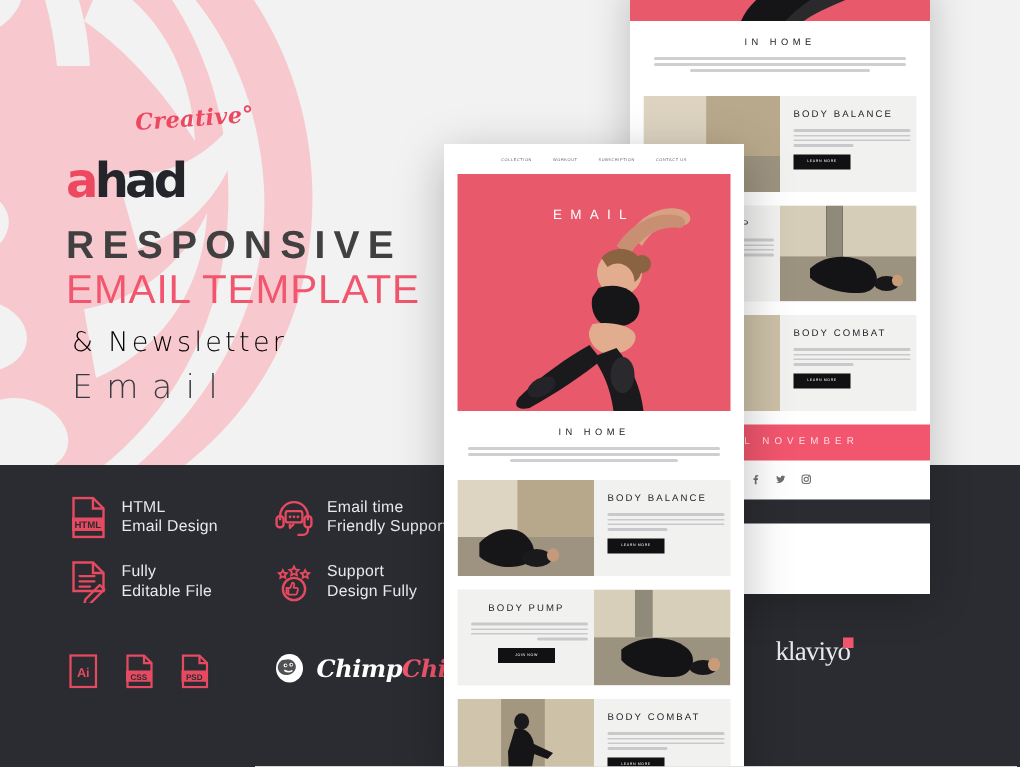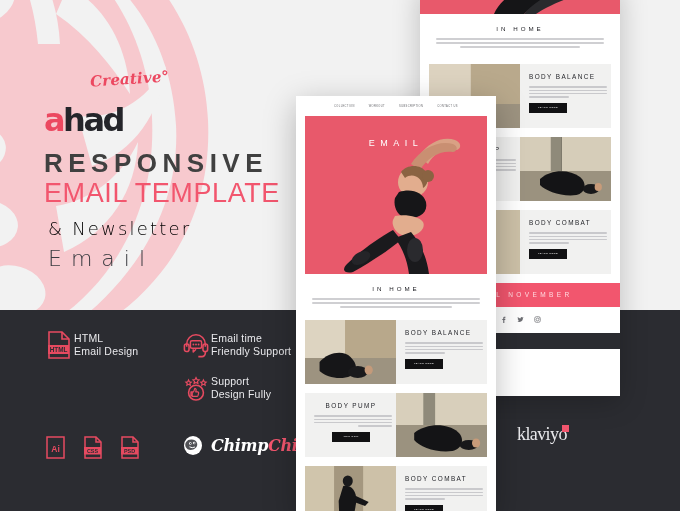--- a/index.html
+++ b/index.html
@@ -51,21 +51,21 @@
     font-family:"DejaVu Sans", sans-serif; font-weight:300;
   }
 
   
   .dark-panel {
     position:absolute; left:0; top:310px; width:680px; height:201px;
     background:#2b2c31;
   }
 
   
-  .feat { position:absolute; display:flex; align-items:center; gap:2px; }
+  .feat { position:absolute; display:flex; align-items:center; gap:9px; }
   .feat-ico { width:26px; height:28px; flex:0 0 26px; }
   .feat-txt { color:#e9e9ec; font-size:10.5px; line-height:13px; letter-spacing:.2px; }
   .feat-txt b { display:block; font-weight:400; }
 
   .f1 { left:46px; top:331px; }
   .f2 { left:46px; top:374px; }
   .f3 { left:183px; top:331px; }
   .f4 { left:183px; top:374px; }
 
   
@@ -177,20 +177,32 @@
       <path d="M16 1 v7 h7" fill="none" stroke="#e64a60" stroke-width="1.6"></path>
       <rect x="2" y="14" width="21" height="9" fill="#e64a60"></rect>
       <text x="12.5" y="21" font-family="Liberation Sans, sans-serif" font-size="6.4" font-weight="700" fill="#2b2c31" text-anchor="middle">HTML</text>
     </svg>
     <div class="feat-txt">
       <b>HTML</b>
       <b>Email Design</b>
     </div>
   </div>
 
+  <div class="feat f2">
+    <svg class="feat-ico" viewBox="0 0 26 28">
+      <path d="M3 1 h13 l7 7 v12 h-20 Z" fill="none" stroke="#e64a60" stroke-width="1.6"></path>
+      <path d="M16 1 v7 h7" fill="none" stroke="#e64a60" stroke-width="1.6"></path>
+      <path d="M7 10 h10 M7 13.5 h10 M7 17 h7" stroke="#e64a60" stroke-width="1.5" stroke-linecap="round"></path>
+      <path d="M11 25.5 l9.5 -9.5 3 3 l-9.5 9.5 -4 1 Z" fill="none" stroke="#e64a60" stroke-width="1.6" stroke-linejoin="round"></path>
+    </svg>
+    <div class="feat-txt">
+      <b>Fully</b>
+      <b>Editable File</b>
+    </div>
+  </div>
 
   <div class="feat f3">
     <svg class="feat-ico" viewBox="0 0 28 28">
       <path d="M4 16 v-3 a10 10 0 0 1 20 0 v3" fill="none" stroke="#e64a60" stroke-width="1.7"></path>
       <rect x="1.5" y="13" width="5" height="8" rx="2.2" fill="none" stroke="#e64a60" stroke-width="1.7"></rect>
       <rect x="21.5" y="13" width="5" height="8" rx="2.2" fill="none" stroke="#e64a60" stroke-width="1.7"></rect>
       <path d="M24 21 v2 a3.5 3.5 0 0 1 -3.5 3.5 h-4" fill="none" stroke="#e64a60" stroke-width="1.7"></path>
       <rect x="8" y="9.5" width="12" height="8" rx="1.6" fill="none" stroke="#e64a60" stroke-width="1.6"></rect>
       <path d="M11 18.5 l0 3 3 -3" fill="none" stroke="#e64a60" stroke-width="1.6" stroke-linejoin="round"></path>
       <circle cx="11.2" cy="13.5" r="1" fill="#e64a60"></circle>

